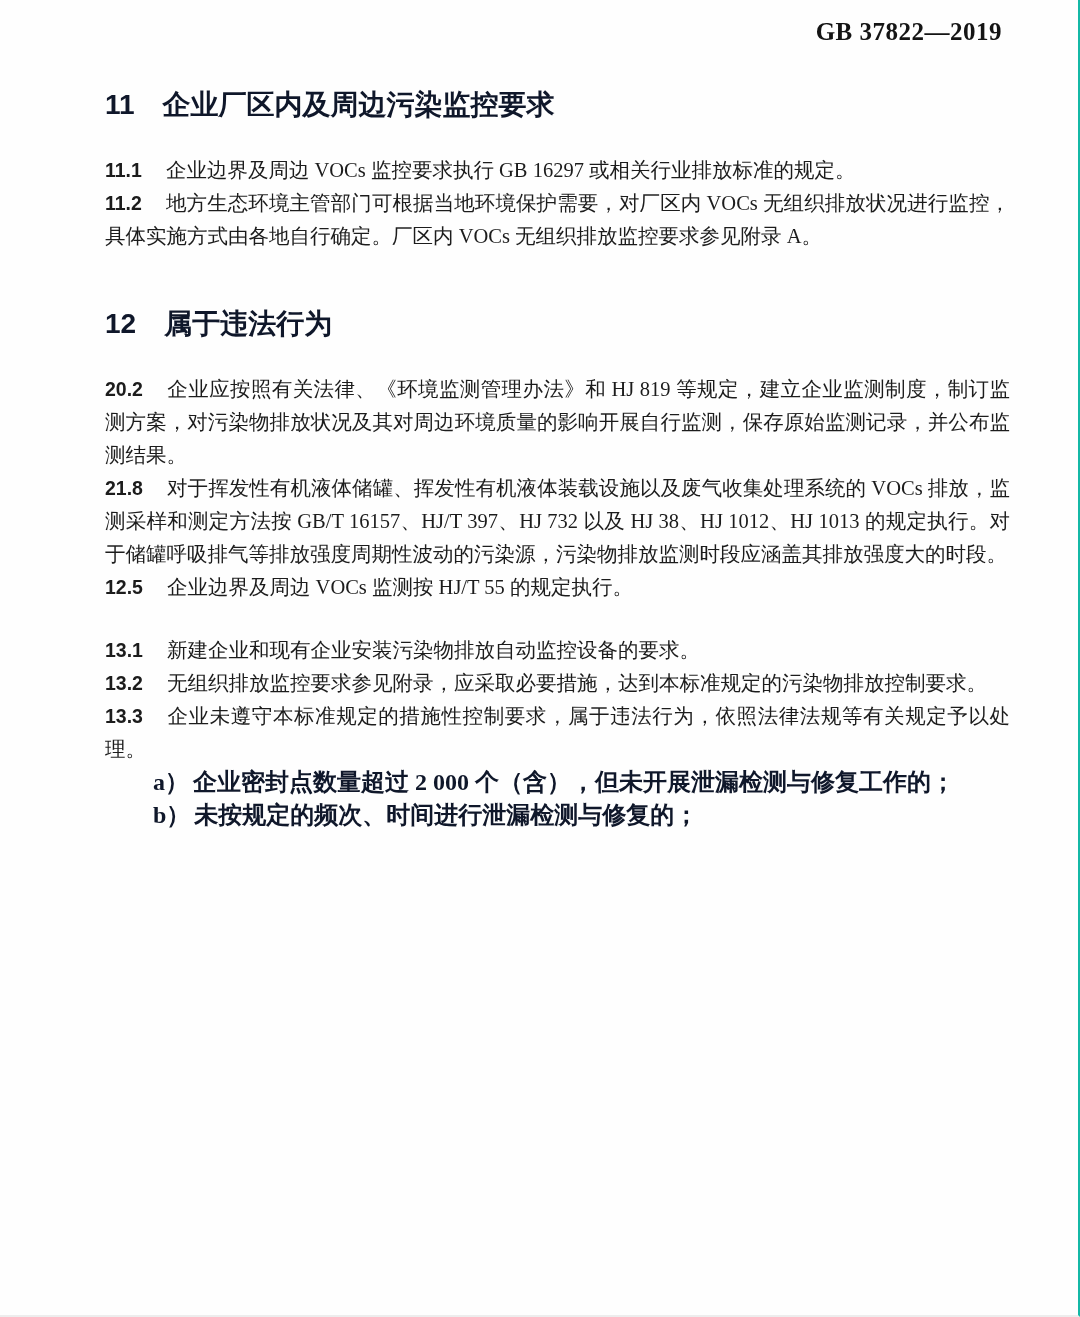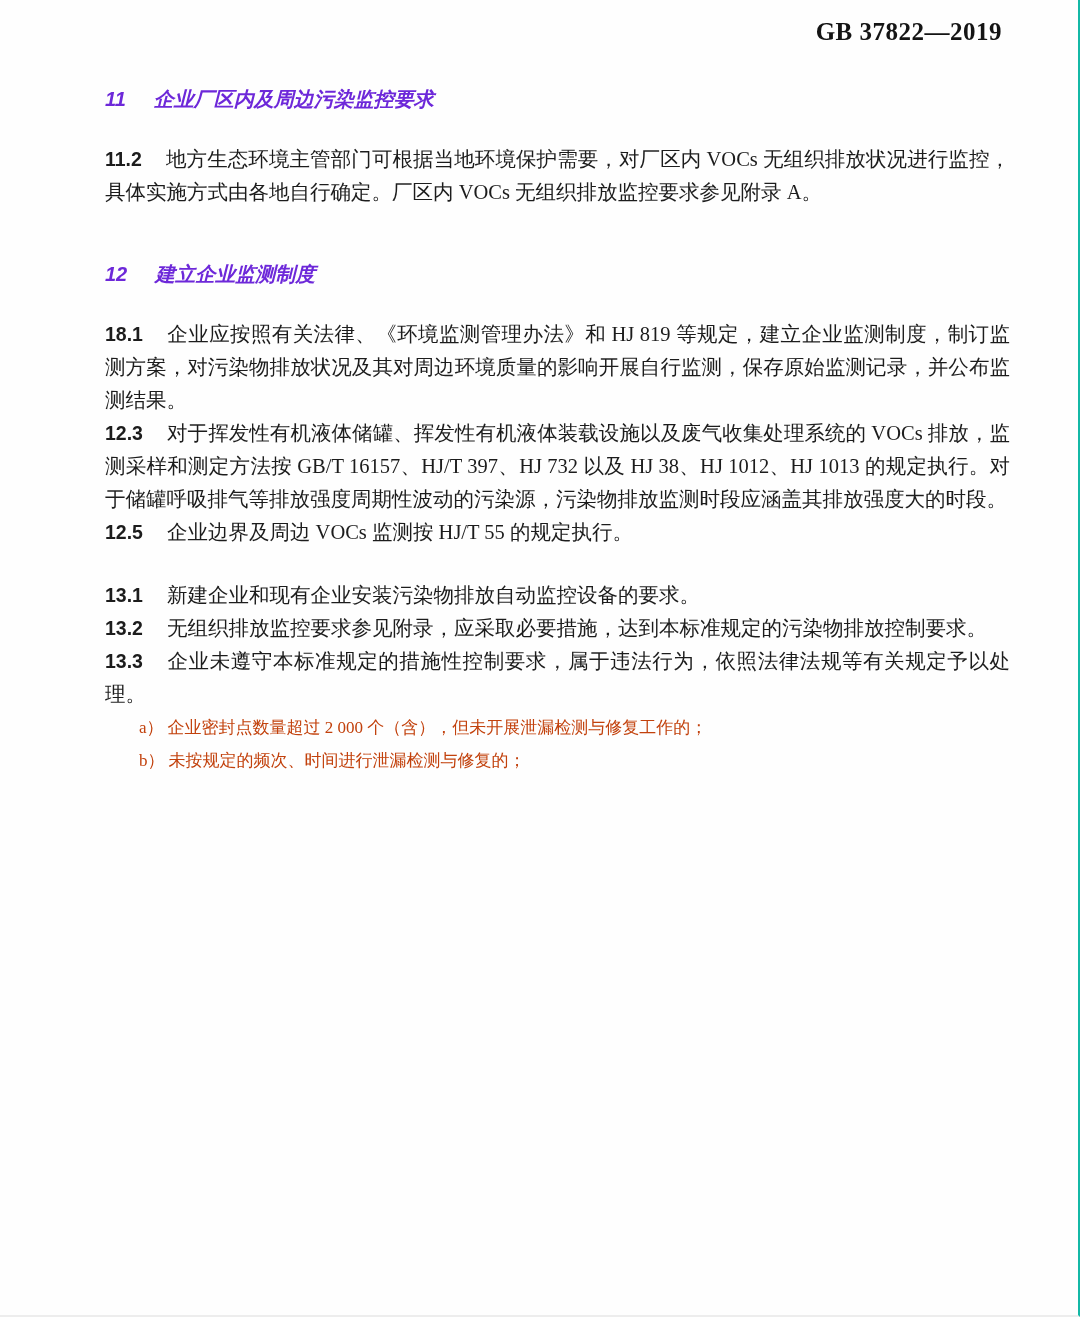--- a/index.html
+++ b/index.html
@@ -29,25 +29,24 @@
     font-family: "Liberation Serif", "DejaVu Serif", serif;
     font-weight: bold;
     font-size: 25px;
     letter-spacing: 0.5px;
     padding-right: 8px;
     color: #141414;
   }
   .section-heading {
     font-family: "Liberation Sans", "DejaVu Sans", sans-serif;
     font-weight: bold;
-    font-size: 20px;
+    font-size: 28px;
     margin: 0;
     padding: 0;
-    color: #6d28d9;
-    font-style: italic;
+    color: #0f172a;
   }
   .sh-11 { margin-top: 40px; }
   .sh-mid { margin-top: 52px; }
   .section-heading .sec-num {
     display: inline-block;
     margin-right: 28px;
   }
   .clause-block { margin-top: 30px; }
   .clause {
     font-family: "Liberation Serif", "DejaVu Serif", serif;
@@ -59,48 +58,50 @@
   }
   .clause .clause-num {
     font-family: "Liberation Sans", "DejaVu Sans", sans-serif;
     font-weight: bold;
     font-size: 19.5px;
     display: inline-block;
     margin-right: 24px;
   }
   .list-item {
     font-family: "Liberation Serif", "DejaVu Serif", serif;
-    font-size: 17px;
+    font-size: 24px;
     line-height: 33px;
     margin: 0;
     text-align: justify;
     text-indent: 2em;
-    color: #c2410c;
+    color: #0f172a;
+    font-weight: bold;
   }
   .list-item .li-marker {
     margin-right: 4px;
   }
 </style>
 </head>
 <body>
 
 <div class="page">
   <div class="content">
 
     <div class="doc-header">GB 37822—2019</div>
 
     <h2 class="section-heading sh-11"><span class="sec-num">11</span><span>企业厂区内及周边污染监控要求</span></h2>
     <div class="clause-block">
+      <p class="clause"><span class="clause-num">11.1</span><span>企业边界及周边 VOCs 监控要求执行 GB 16297 或相关行业排放标准的规定。</span></p>
       <p class="clause"><span class="clause-num">11.2</span><span>地方生态环境主管部门可根据当地环境保护需要，对厂区内 VOCs 无组织排放状况进行监控，具体实施方式由各地自行确定。厂区内 VOCs 无组织排放监控要求参见附录 A。</span></p>
     </div>
 
-    <h2 class="section-heading sh-mid"><span class="sec-num">12</span><span>建立企业监测制度</span></h2>
+    <h2 class="section-heading sh-mid"><span class="sec-num">12</span><span>属于违法行为</span></h2>
     <div class="clause-block">
-      <p class="clause"><span class="clause-num">18.1</span><span>企业应按照有关法律、《环境监测管理办法》和 HJ 819 等规定，建立企业监测制度，制订监测方案，对污染物排放状况及其对周边环境质量的影响开展自行监测，保存原始监测记录，并公布监测结果。</span></p>
-      <p class="clause"><span class="clause-num">12.3</span><span>对于挥发性有机液体储罐、挥发性有机液体装载设施以及废气收集处理系统的 VOCs 排放，监测采样和测定方法按 GB/T 16157、HJ/T 397、HJ 732 以及 HJ 38、HJ 1012、HJ 1013 的规定执行。对于储罐呼吸排气等排放强度周期性波动的污染源，污染物排放监测时段应涵盖其排放强度大的时段。</span></p>
+      <p class="clause"><span class="clause-num">20.2</span><span>企业应按照有关法律、《环境监测管理办法》和 HJ 819 等规定，建立企业监测制度，制订监测方案，对污染物排放状况及其对周边环境质量的影响开展自行监测，保存原始监测记录，并公布监测结果。</span></p>
+      <p class="clause"><span class="clause-num">21.8</span><span>对于挥发性有机液体储罐、挥发性有机液体装载设施以及废气收集处理系统的 VOCs 排放，监测采样和测定方法按 GB/T 16157、HJ/T 397、HJ 732 以及 HJ 38、HJ 1012、HJ 1013 的规定执行。对于储罐呼吸排气等排放强度周期性波动的污染源，污染物排放监测时段应涵盖其排放强度大的时段。</span></p>
       <p class="clause"><span class="clause-num">12.5</span><span>企业边界及周边 VOCs 监测按 HJ/T 55 的规定执行。</span></p>
     </div>
 
     <div class="clause-block">
       <p class="clause"><span class="clause-num">13.1</span><span>新建企业和现有企业安装污染物排放自动监控设备的要求。</span></p>
       <p class="clause"><span class="clause-num">13.2</span><span>无组织排放监控要求参见附录，应采取必要措施，达到本标准规定的污染物排放控制要求。</span></p>
       <p class="clause"><span class="clause-num">13.3</span><span>企业未遵守本标准规定的措施性控制要求，属于违法行为，依照法律法规等有关规定予以处理。</span></p>
       <p class="list-item"><span class="li-marker">a）</span><span>企业密封点数量超过 2 000 个（含），但未开展泄漏检测与修复工作的；</span></p>
       <p class="list-item"><span class="li-marker">b）</span><span>未按规定的频次、时间进行泄漏检测与修复的；</span></p>
     </div>

